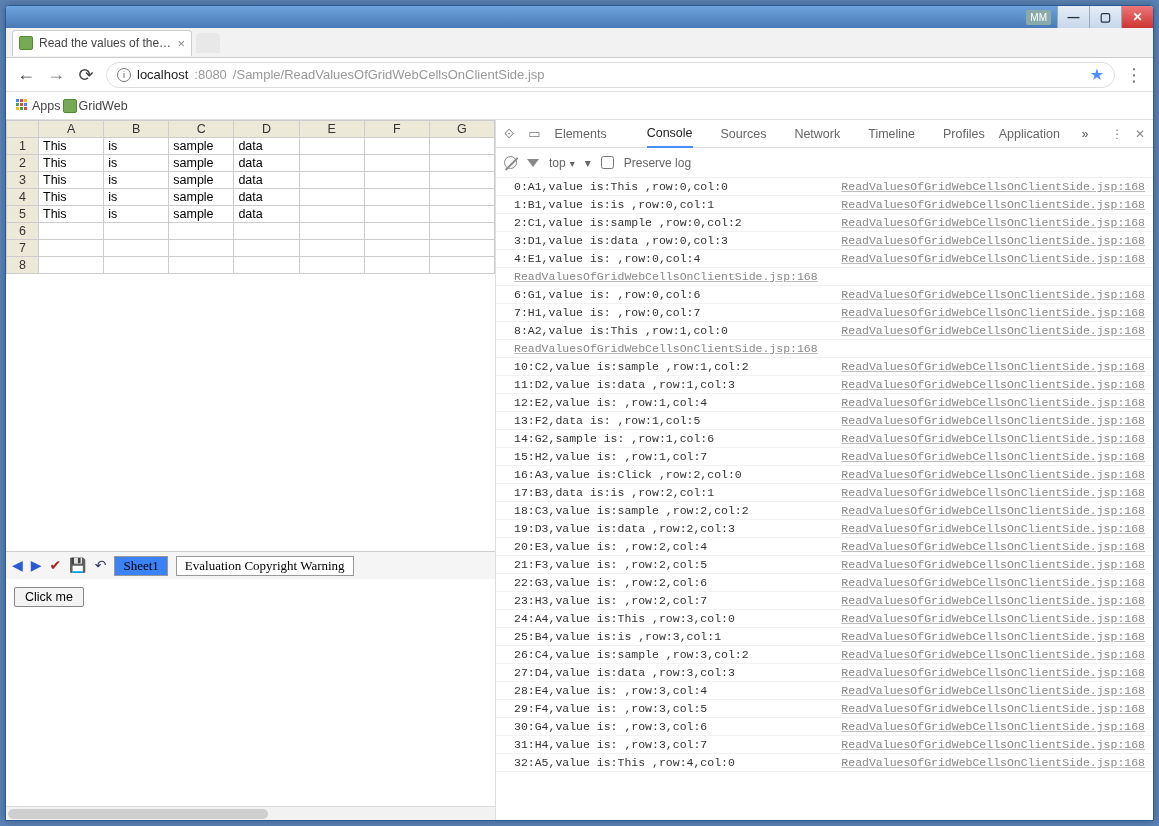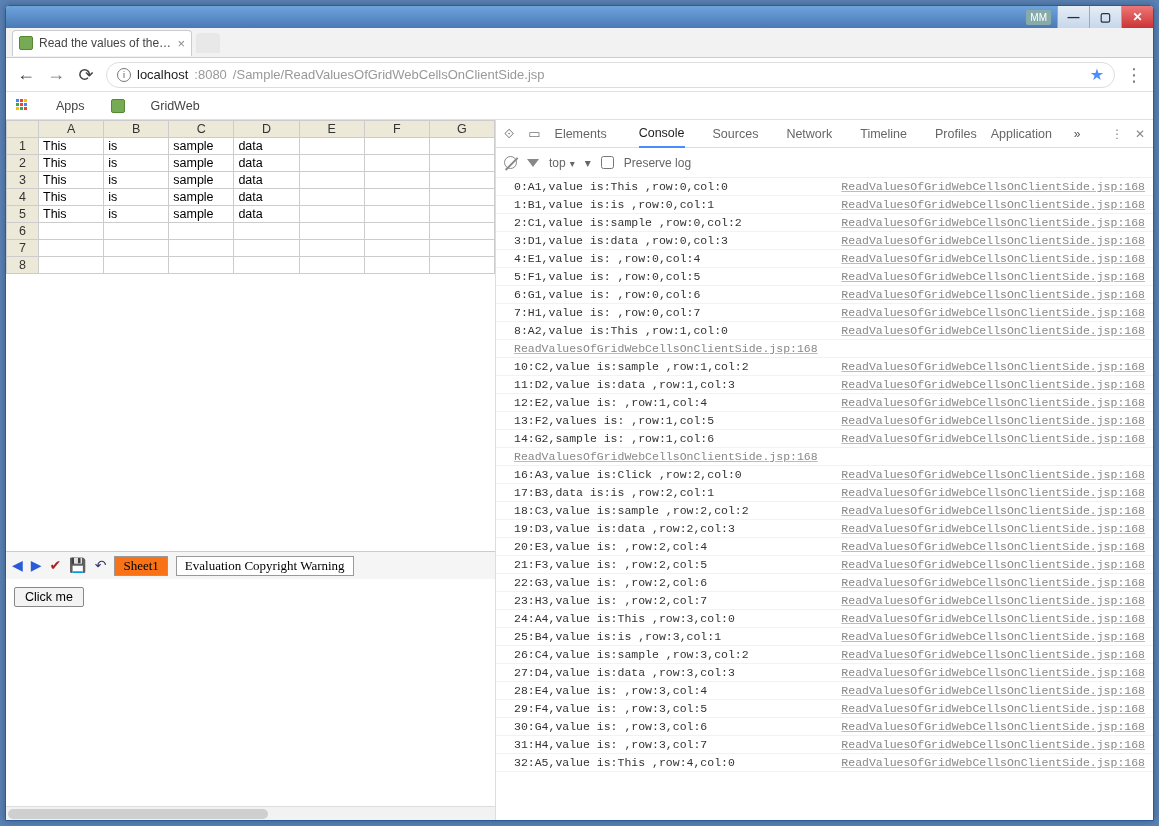--- a/index.html
+++ b/index.html
@@ -50,42 +50,42 @@
     display: flex; align-items: center; padding: 0 10px; gap: 6px;
     font-size: 13px; color: #333;
   }
   .url .info { width: 14px; height: 14px; border: 1px solid #777; border-radius: 50%; display:flex;align-items:center;justify-content:center;font-size:9px;color:#555;}
   .url .host { color: #999; }
   .url .dark { color: #222; }
   .url .star { margin-left: auto; color: #4e8cff; font-size: 16px;}
   .menu3 { color: #777; font-size: 18px; }
 
   
-  .bookmarks { height: 28px; display:flex; align-items:center; gap:26px; padding:0 10px; border-bottom:1px solid #e0e0e0; font-size:12.5px; color:#444;}
+  .bookmarks { height: 28px; display:flex; align-items:center; gap:2px; padding:0 10px; border-bottom:1px solid #e0e0e0; font-size:12.5px; color:#444;}
   .bookmarks .apps { width:14px; height:14px; display:grid; grid-template-columns:repeat(3,3px); grid-template-rows:repeat(3,3px); gap:1px;}
   .bookmarks .apps span{background:#4285f4;} .bookmarks .apps span:nth-child(2){background:#ea4335;} .bookmarks .apps span:nth-child(3){background:#fbbc05;} .bookmarks .apps span:nth-child(4){background:#34a853;} .bookmarks .apps span:nth-child(5){background:#ea4335;} .bookmarks .apps span:nth-child(6){background:#4285f4;} .bookmarks .apps span:nth-child(7){background:#fbbc05;} .bookmarks .apps span:nth-child(8){background:#34a853;} .bookmarks .apps span:nth-child(9){background:#ea4335;}
   .bookmarks .bkicon { width:14px; height:14px; background:#7a5; border:1px solid #583; border-radius:2px;}
 
   
   .content { flex:1; display:flex; overflow:hidden;}
   .left { width: 490px; display:flex; flex-direction:column; border-right:1px solid #ddd; background:#fff;}
   .right { flex:1; display:flex; flex-direction:column; background:#fff;}
 
   
   .sheet-wrap { flex:1; overflow:auto; }
   table.sheet { border-collapse: collapse; width: 100%; font-family: "Segoe UI", Arial; font-size: 12.5px;}
   table.sheet th, table.sheet td { border: 1px solid #ccc; height: 17px; padding: 0 4px; text-align:left;}
   table.sheet th { background: #ece9d8; font-weight: normal; text-align:center; color:#333;}
   table.sheet th.rowhdr { width: 32px; background:#ece9d8; text-align:center;}
   table.sheet td { background:#fff; min-width: 62px;}
   table.sheet .corner { background:#ece9d8;}
 
   .sheet-toolbar { height: 28px; display:flex; align-items:center; gap:8px; padding:0 6px; border-top:1px solid #ccc; background:#f5f5f5; font-family: Georgia, serif;}
   .sheet-toolbar .tbtn { font-size: 14px; color:#336; }
-  .sheet-toolbar .tab-sheet { border:1px solid #999; padding:1px 8px; background:#f97316; font-size:13px;}
+  .sheet-toolbar .tab-sheet { border:1px solid #999; padding:1px 8px; background:#3b82f6; font-size:13px;}
   .sheet-toolbar .warning { border:1px solid #999; padding:1px 8px; background:#fff; font-size:13px;}
 
   .clickme { margin:8px; padding:2px 10px; border:1px solid #888; background:#f3f3f3; width:fit-content; font-size:12.5px; border-radius:2px;}
 
   .left .spacer { flex:1; }
   .hscroll { height:14px; background:#f2f2f2; border-top:1px solid #ddd; position:relative;}
   .hscroll .thumb { position:absolute; left:2px; top:2px; height:10px; width:260px; background:#cfcfcf; border-radius:5px;}
 
   
   .dt-top { height: 28px; border-bottom:1px solid #ddd; display:flex; align-items:center; padding:0 8px; gap:14px; color:#555;}
@@ -274,21 +274,21 @@
       <div class="spacer"></div>
       <div class="hscroll">
           <div class="thumb"></div>
         </div>
     </div>
 
     <div class="right">
       <div class="dt-top">
         <span class="ico">⟐</span>
         <span class="ico">▭</span>
-        <span class="dt-tab" style="margin-right:18px">Elements</span>
+        <span class="dt-tab" style="margin-right:26px">Elements</span>
           <span class="dt-tab active" style="margin-right:14px">Console</span>
           <span class="dt-tab" style="margin-right:14px">Sources</span>
           <span class="dt-tab" style="margin-right:14px">Network</span>
           <span class="dt-tab" style="margin-right:14px">Timeline</span>
           <span class="dt-tab" style="">Profiles</span>
           <span class="dt-tab" style="margin-right:8px">Application</span>
         <span>»</span>
         <div class="right-icons">
           <span>⋮</span>
           <span>✕</span>
@@ -317,21 +317,20 @@
           </div>
           <div class="row">
             <span class="msg">3:D1,value is:data ,row:0,col:3</span>
             <span class="src">ReadValuesOfGridWebCellsOnClientSide.jsp:168</span>
           </div>
           <div class="row">
             <span class="msg">4:E1,value is: ,row:0,col:4</span>
             <span class="src">ReadValuesOfGridWebCellsOnClientSide.jsp:168</span>
           </div>
           <div class="row">
-            <span class="msg">5:F1,value is: ,row:0,col:5</span>
             <span class="src">ReadValuesOfGridWebCellsOnClientSide.jsp:168</span>
           </div>
           <div class="row">
             <span class="msg">6:G1,value is: ,row:0,col:6</span>
             <span class="src">ReadValuesOfGridWebCellsOnClientSide.jsp:168</span>
           </div>
           <div class="row">
             <span class="msg">7:H1,value is: ,row:0,col:7</span>
             <span class="src">ReadValuesOfGridWebCellsOnClientSide.jsp:168</span>
           </div>
@@ -348,28 +347,29 @@
           </div>
           <div class="row">
             <span class="msg">11:D2,value is:data ,row:1,col:3</span>
             <span class="src">ReadValuesOfGridWebCellsOnClientSide.jsp:168</span>
           </div>
           <div class="row">
             <span class="msg">12:E2,value is: ,row:1,col:4</span>
             <span class="src">ReadValuesOfGridWebCellsOnClientSide.jsp:168</span>
           </div>
           <div class="row">
-            <span class="msg">13:F2,values is: ,row:1,col:5</span>
+            <span class="msg">13:F2,data is: ,row:1,col:5</span>
             <span class="src">ReadValuesOfGridWebCellsOnClientSide.jsp:168</span>
           </div>
           <div class="row">
             <span class="msg">14:G2,sample is: ,row:1,col:6</span>
             <span class="src">ReadValuesOfGridWebCellsOnClientSide.jsp:168</span>
           </div>
           <div class="row">
+            <span class="msg">15:H2,value is: ,row:1,col:7</span>
             <span class="src">ReadValuesOfGridWebCellsOnClientSide.jsp:168</span>
           </div>
           <div class="row">
             <span class="msg">16:A3,value is:Click ,row:2,col:0</span>
             <span class="src">ReadValuesOfGridWebCellsOnClientSide.jsp:168</span>
           </div>
           <div class="row">
             <span class="msg">17:B3,data is:is ,row:2,col:1</span>
             <span class="src">ReadValuesOfGridWebCellsOnClientSide.jsp:168</span>
           </div>

